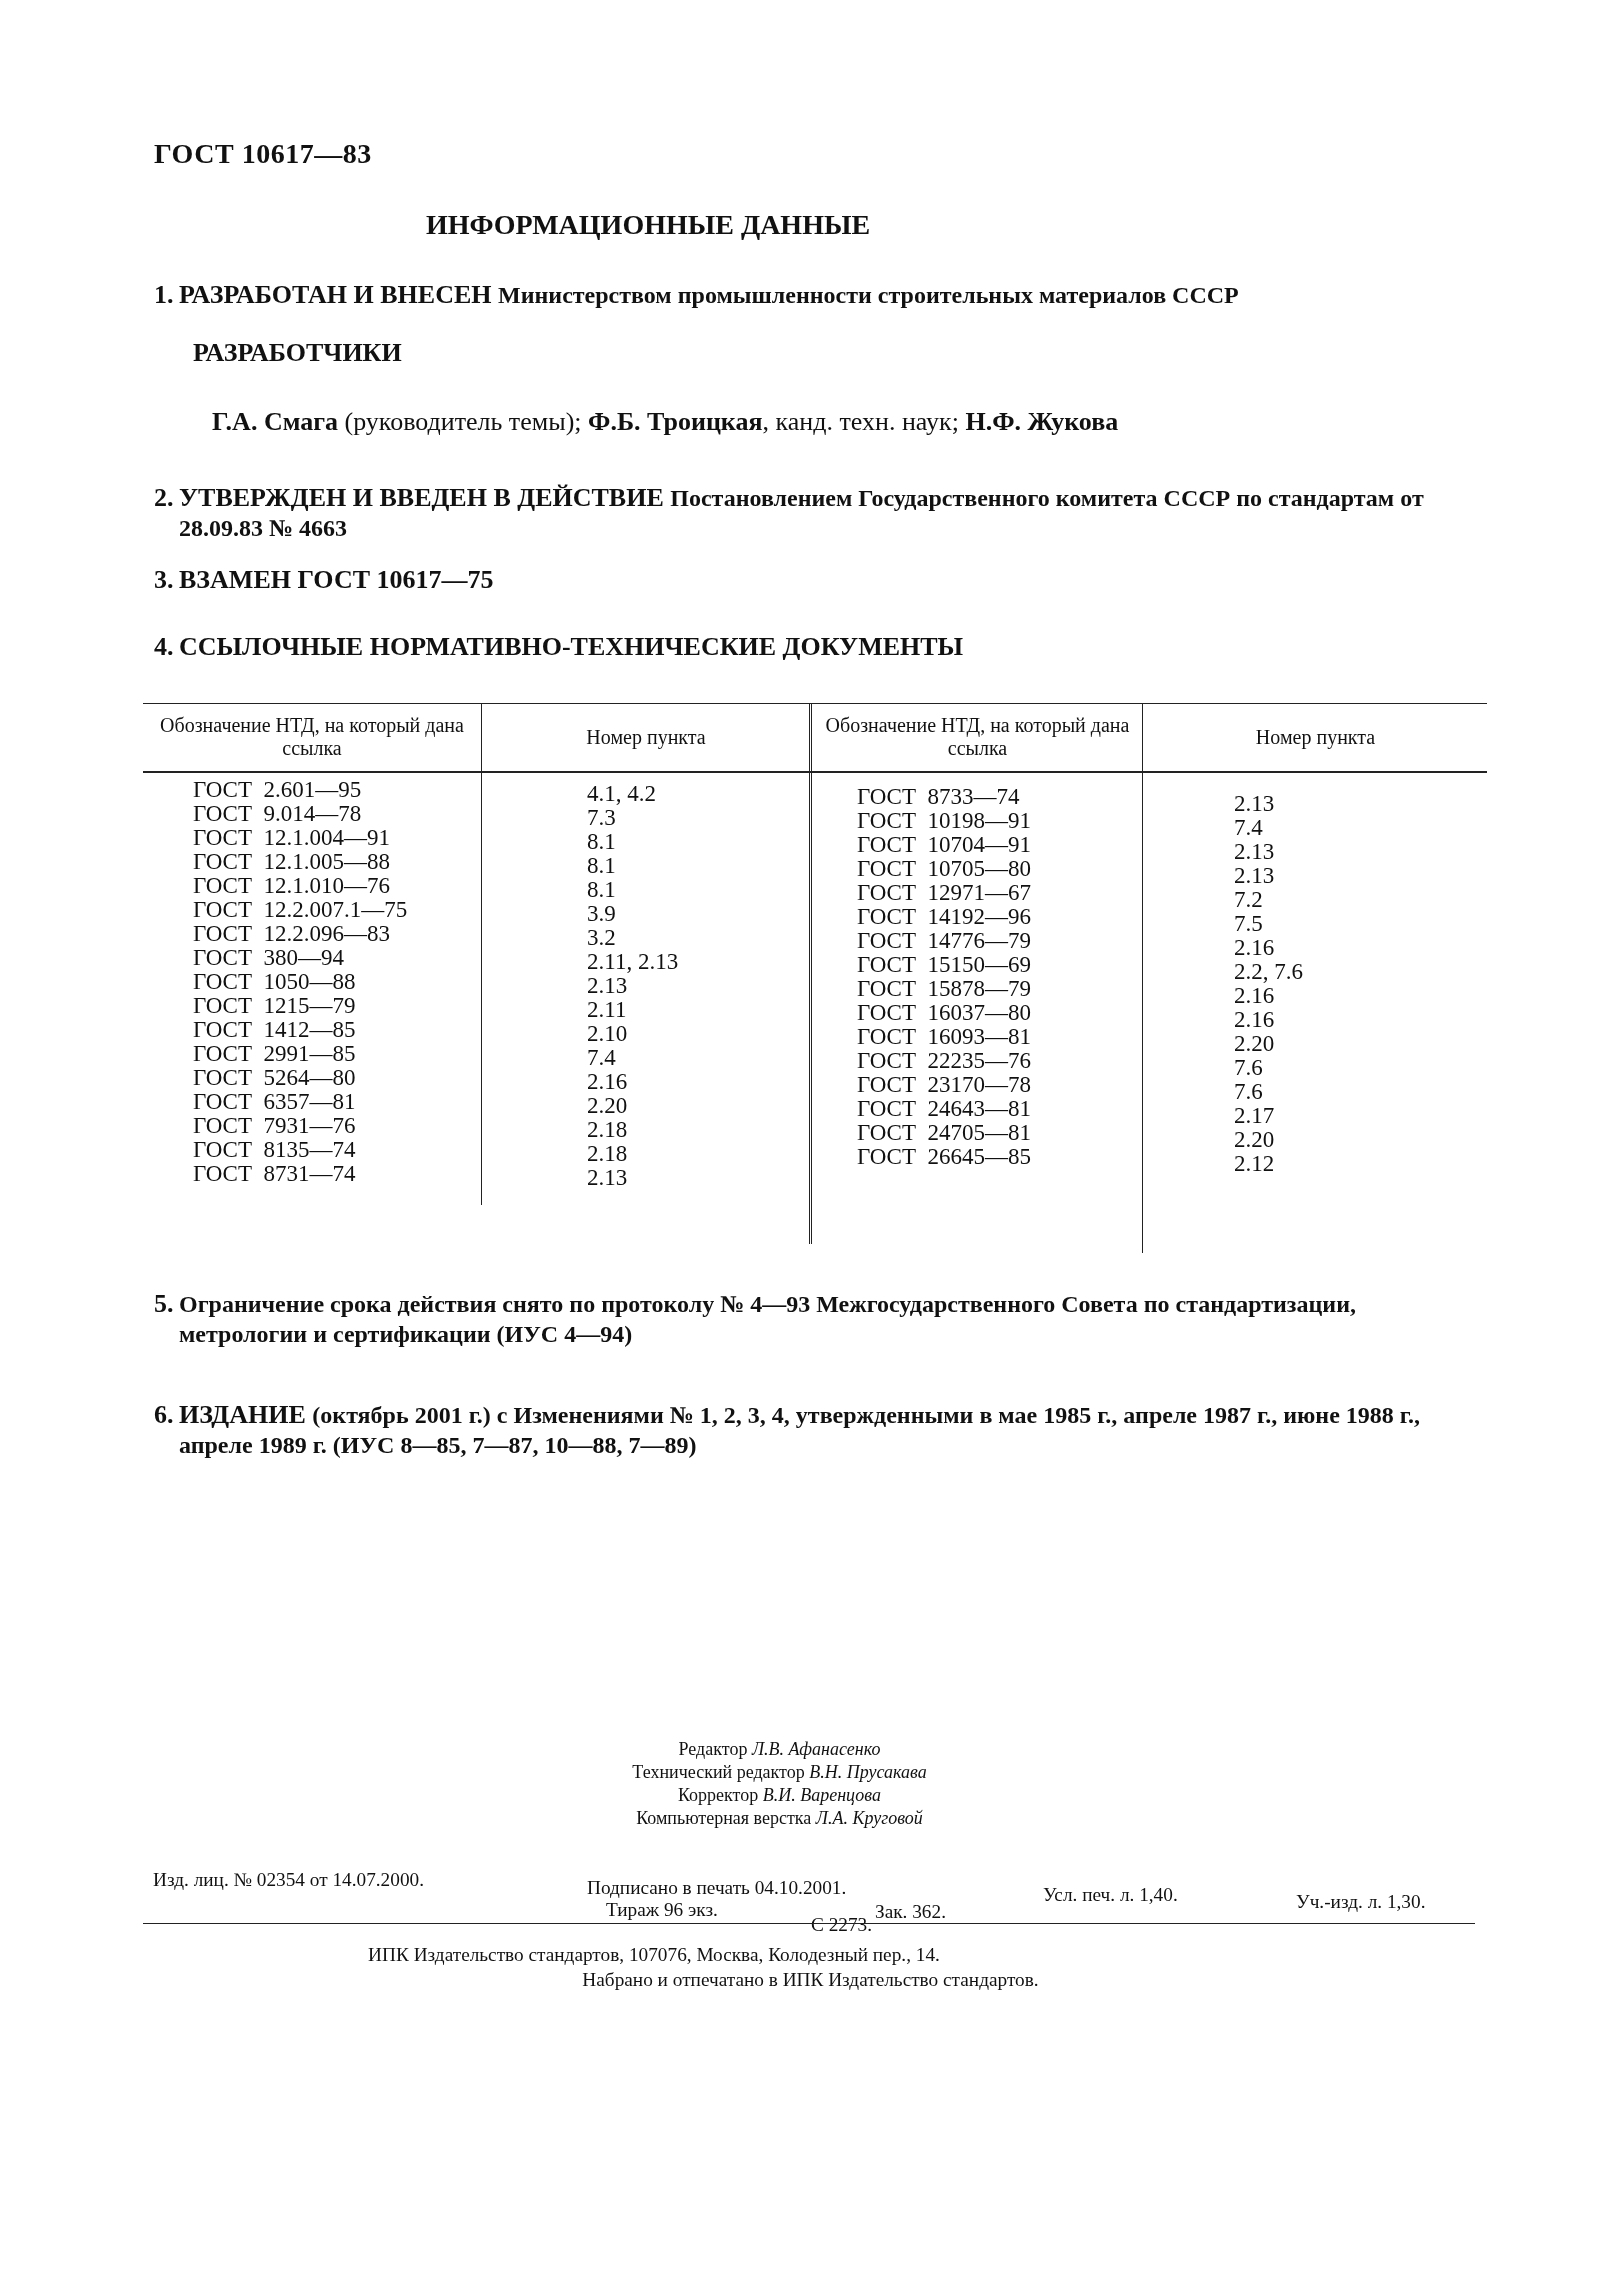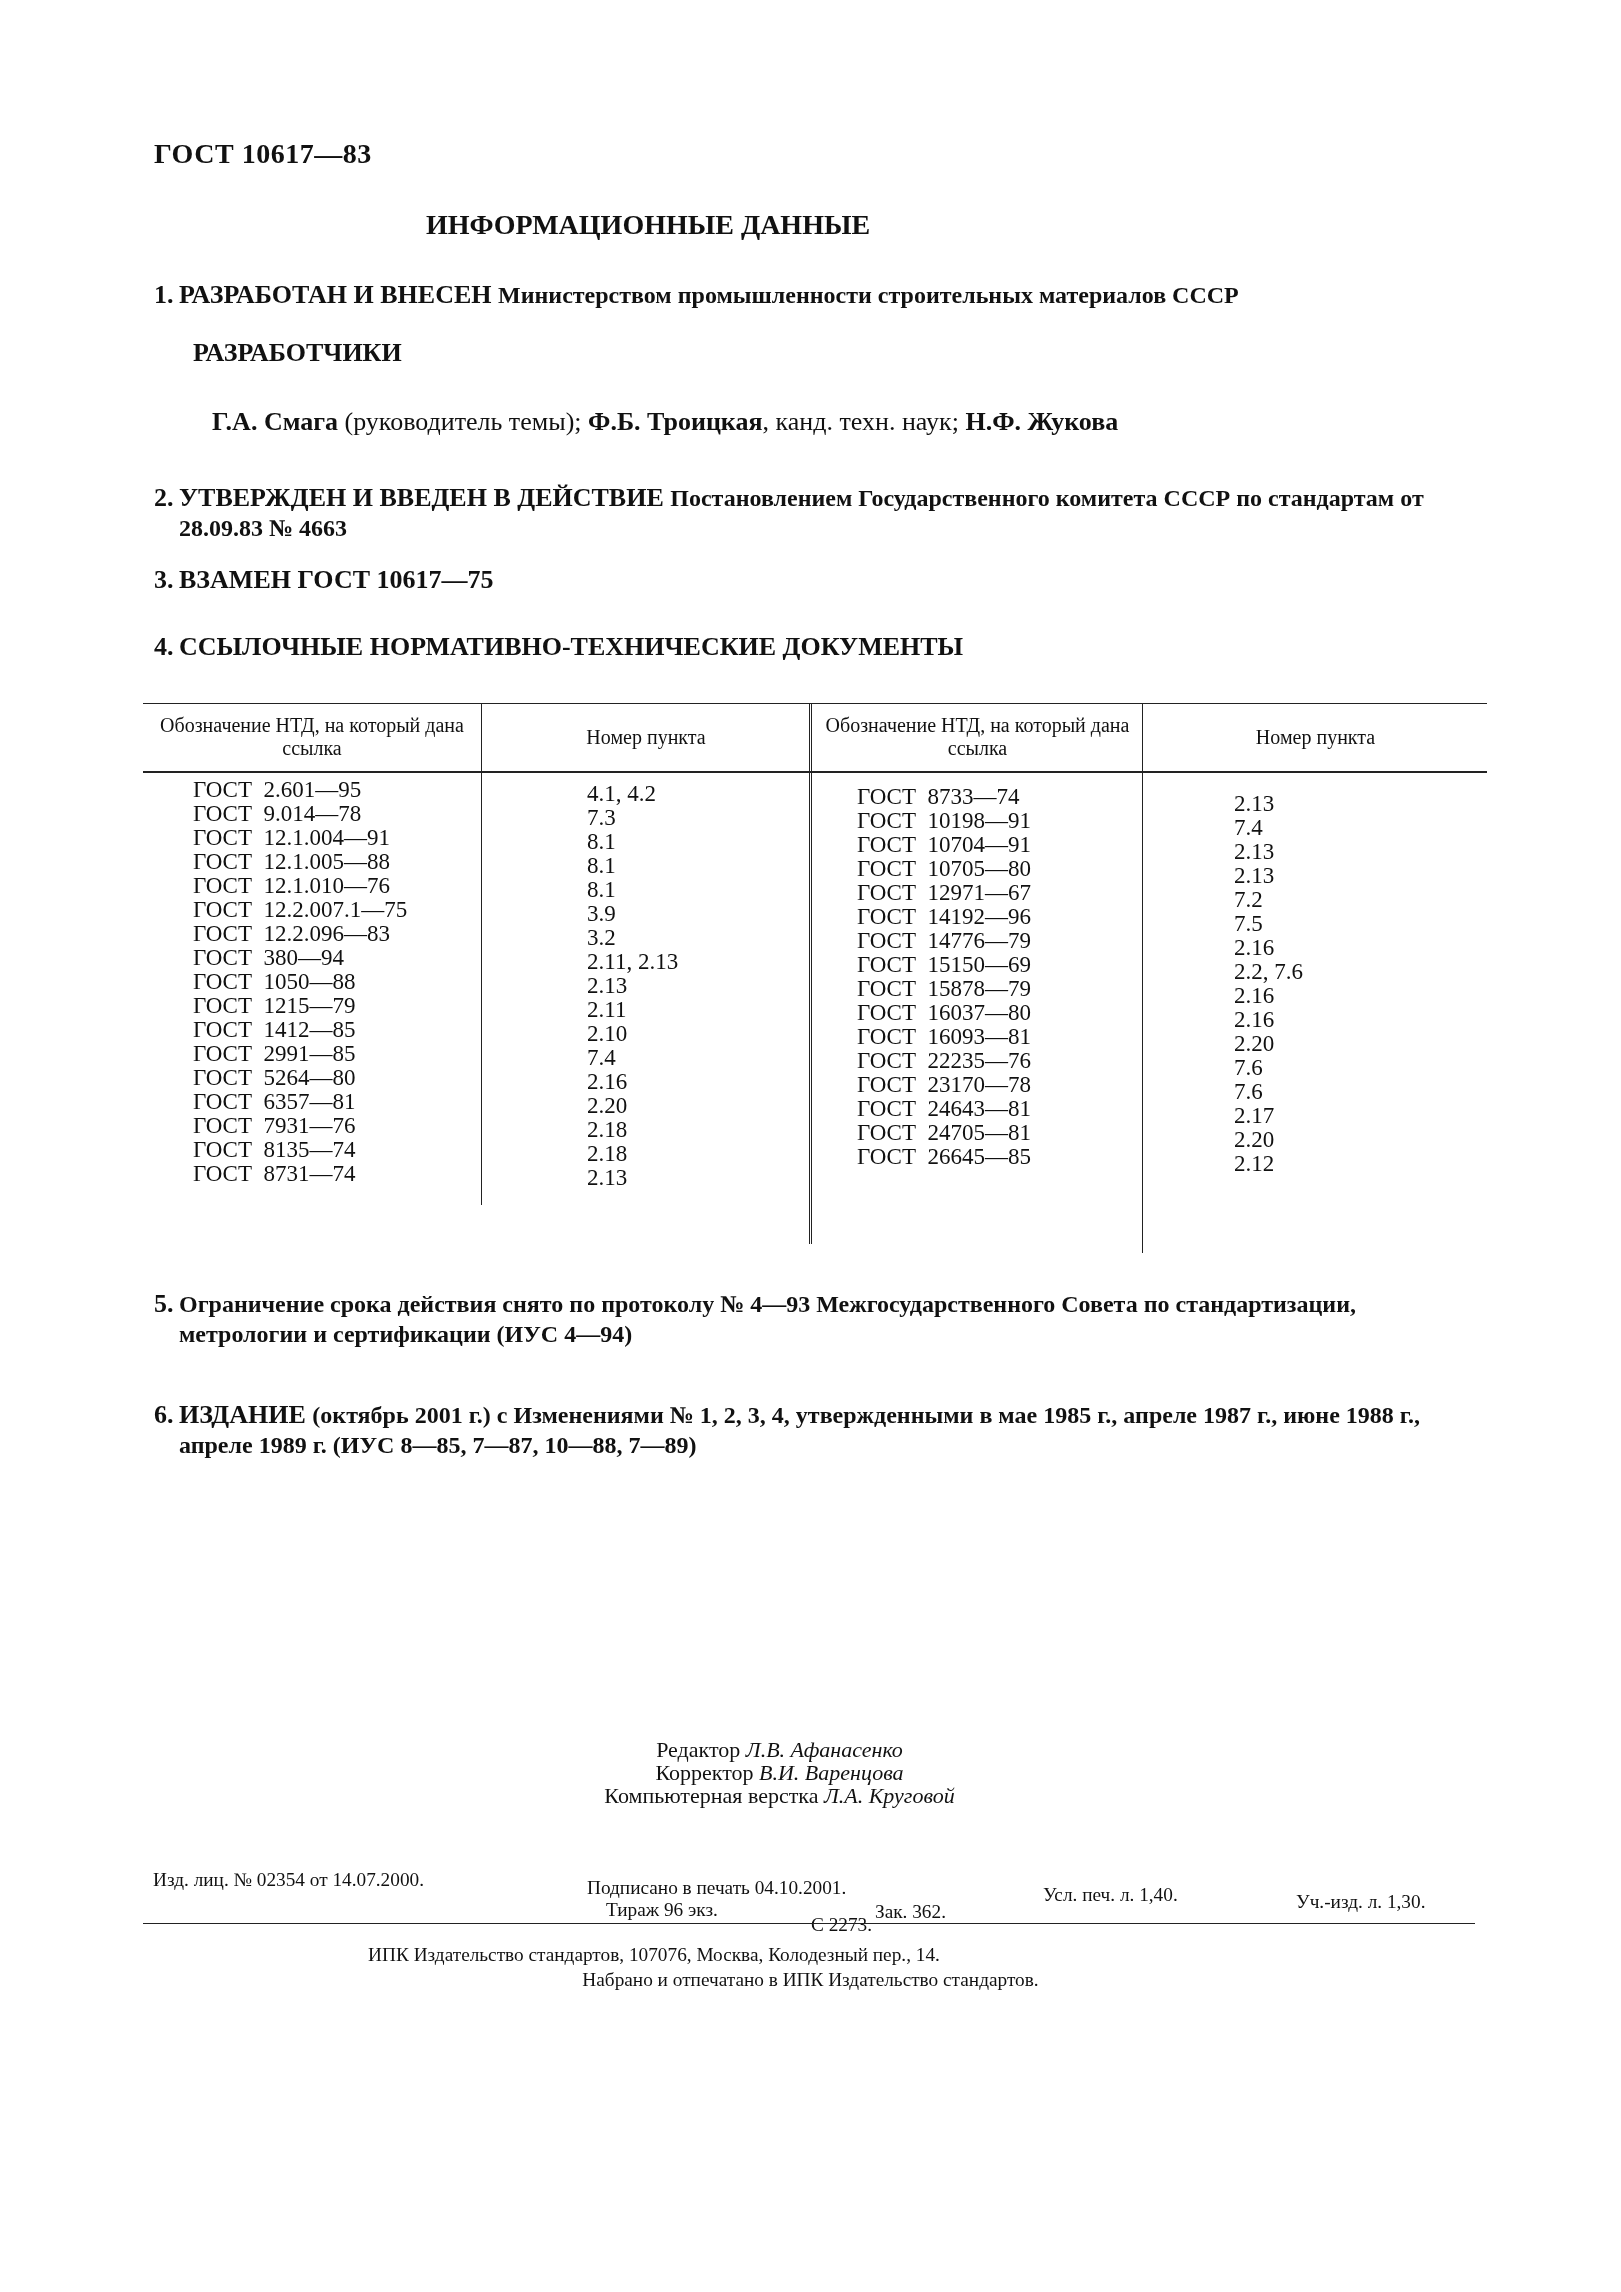--- a/index.html
+++ b/index.html
@@ -18,21 +18,21 @@
   
   .tbl { left:143px; top:703px; width:1344px; height:550px; }
   .hline { position:absolute; left:0; right:0; border-top:1.9px solid #222; }
   .hline.double { border-top:2.9px double #222; }
   .vline { position:absolute; top:0; border-left:1.4px solid #222; }
   .vline.double { border-left:3.9px double #222; }
   .th { position:absolute; top:0; height:68px; display:flex; align-items:center; justify-content:center; text-align:center; font-size:20px; line-height:23px; }
   .col-list { position:absolute; top:75px; font-size:23px; line-height:24px; }
   .col-list div { white-space:pre; }
   .footer-text { font-size:19.3px; line-height:23px; }
-  .credits { left:0; width:1559px; text-align:center; top:1738px; font-size:22px; line-height:23px; }
+  .credits { left:0; width:1559px; text-align:center; top:1738px; font-size:18px; line-height:23px; }
   .credits i { font-style:italic; }
   .rule { left:143px; width:1332px; top:1923px; border-top:1.9px solid #222; }
 </style>
 </head>
 <body>
 
 <div class="abs doc-code">ГОСТ 10617—83</div>
 <div class="abs title">ИНФОРМАЦИОННЫЕ ДАННЫЕ</div>
 
 <div class="abs item" style="top:280px;">
@@ -152,20 +152,21 @@
   <span class="txt"><b style="font-size:24px">Ограничение срока действия снято по протоколу № 4—93 Межгосударственного Совета по стандартизации, метрологии и сертификации (ИУС 4—94)</b></span>
 </div>
 
 <div class="abs item" style="top:1400px;">
   <span class="num">6.</span>
   <span class="txt"><b>ИЗДАНИЕ</b> <b style="font-size:24px">(октябрь 2001 г.) с Изменениями № 1, 2, 3, 4, утвержденными в мае 1985 г., апреле 1987 г., июне 1988 г., апреле 1989 г. (ИУС 8—85, 7—87, 10—88, 7—89)</b></span>
 </div>
 
 <div class="abs credits">
   <div><span>Редактор </span><i>Л.В. Афанасенко</i></div>
+  <div><span>Технический редактор </span><i>В.Н. Прусакава</i></div>
   <div><span>Корректор </span><i>В.И. Варенцова</i></div>
   <div><span>Компьютерная верстка </span><i>Л.А. Круговой</i></div>
 </div>
 
 <div class="abs footer-text" style="left:153px; top:1868px;">Изд. лиц. № 02354 от 14.07.2000.</div>
 <div class="abs footer-text" style="left:587px; top:1876px;">Подписано в печать 04.10.2001.</div>
 <div class="abs footer-text" style="left:606px; top:1898px;">Тираж 96 экз.</div>
 <div class="abs footer-text" style="left:811px; top:1898px;margin-top:15px;">С 2273.</div>
 <div class="abs footer-text" style="left:875px; top:1900px;">Зак. 362.</div>
 <div class="abs footer-text" style="left:1043px; top:1883px;">Усл. печ. л. 1,40.</div>

